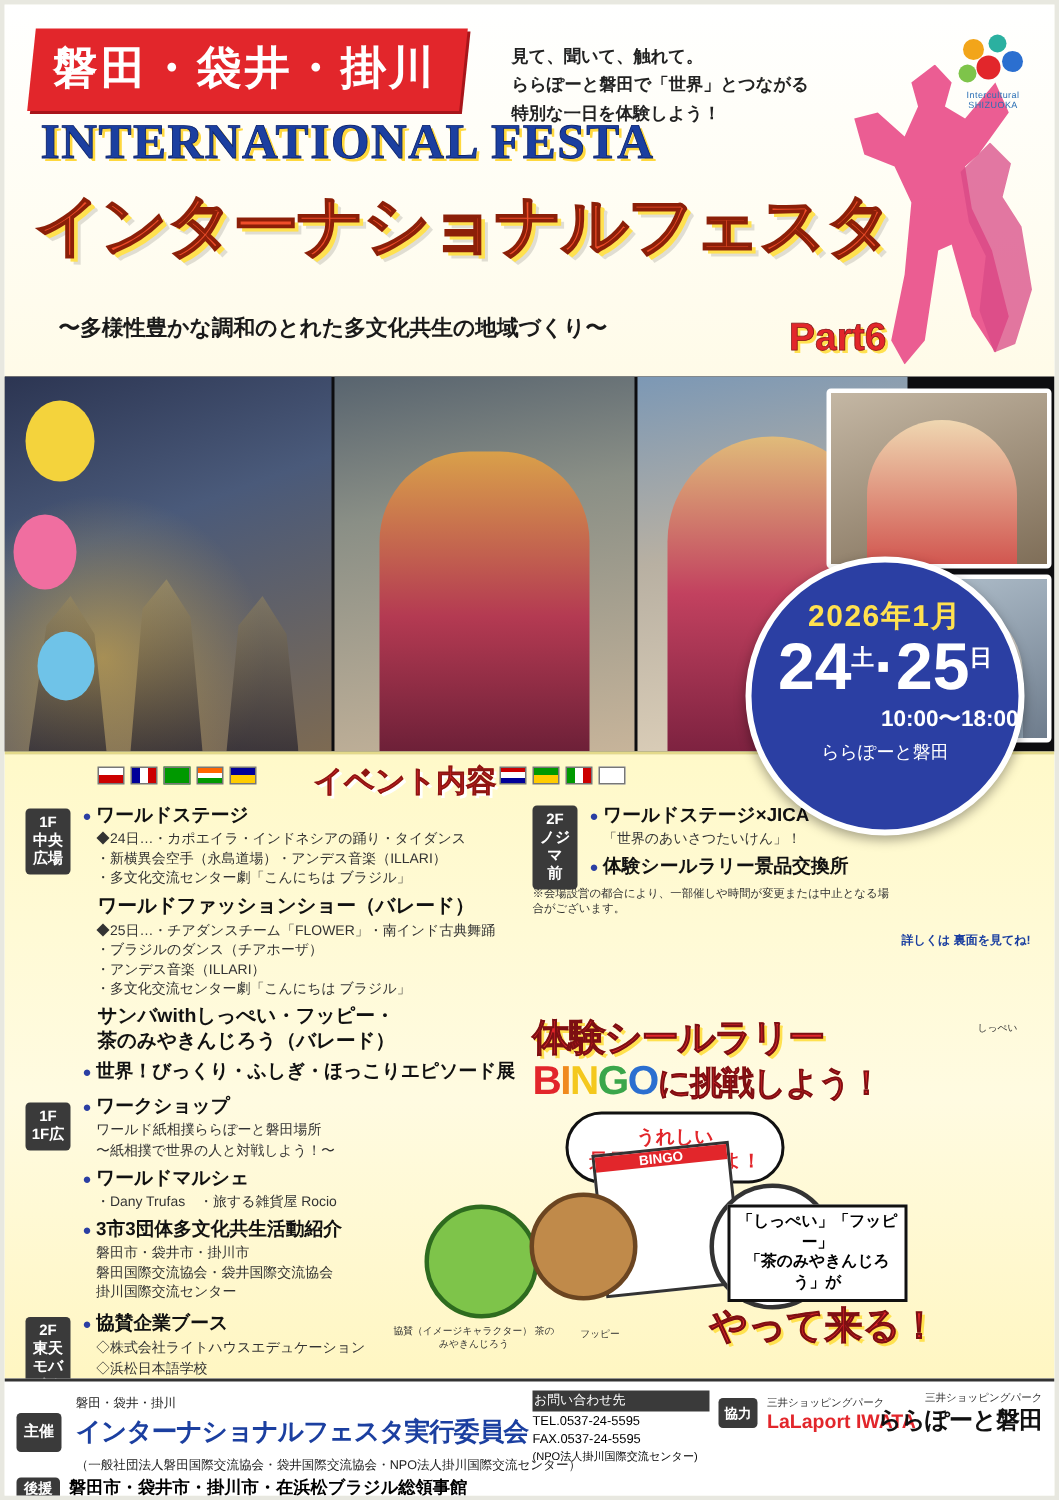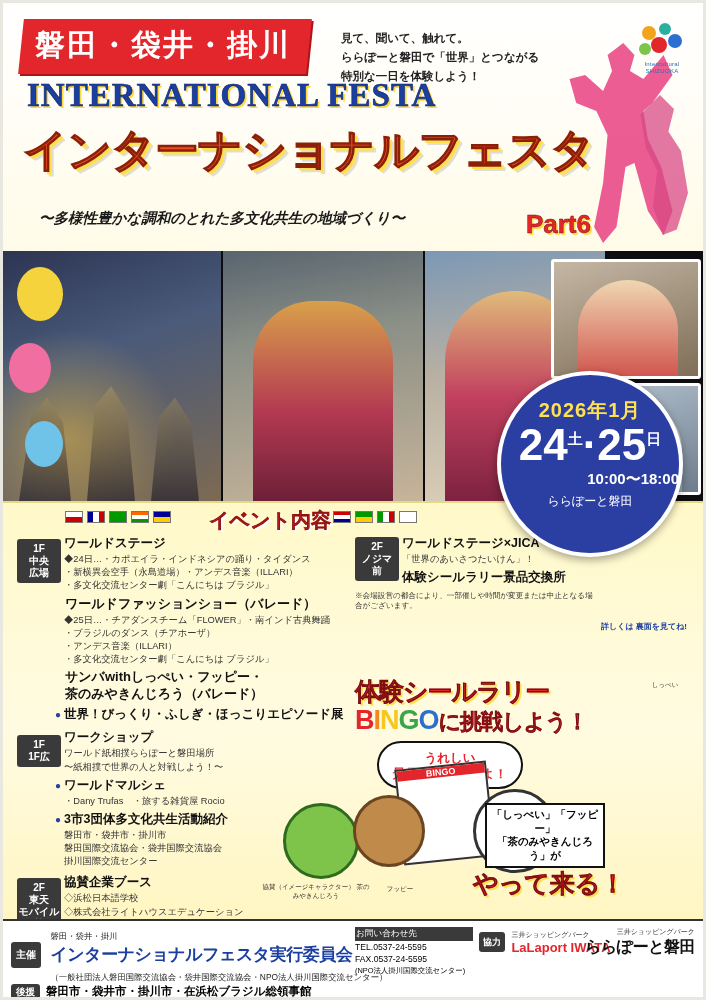--- a/index.html
+++ b/index.html
@@ -71,21 +71,21 @@
   }
   .title-jp {
     position: absolute; left: 20px; top: 118px;
     font-size: 44px; font-weight: bold; letter-spacing: -1px;
     color: #f04e2a;
     -webkit-text-stroke: 1.2px #8c1f08;
     text-shadow: 3px 3px 0 #ffe14f, 5px 5px 0 rgba(0,0,0,.12);
   }
   .subtitle-jp {
     position: absolute; left: 36px; top: 206px;
-    font-size: 14.5px; font-weight: bold; color: #1a1a1a; font-style: italic;
+    font-size: 14.5px; font-weight: bold; color: #1a1a1a;
   }
   .subtitle-en {
     position: absolute; left: 38px; top: 226px;
     font-family: "Liberation Serif", serif;
     font-size: 13px; color: #1a6fb0; font-style: italic;
   }
   .part6 {
     position: absolute; right: 112px; top: 206px;
     font-size: 26px; font-weight: bold; color: #e2262b;
     -webkit-text-stroke: .5px #7d0f12;
@@ -164,21 +164,21 @@
     font-size: 20px; font-weight: bold; color: #e2262b;
     -webkit-text-stroke: .4px #8c1512;
     text-shadow: 2px 2px 0 #fff;
   }
   .flags2 { position:absolute; left:330px; top:8px; display:flex; gap:4px; }
 
   .col-left { position:absolute; left:14px; top:32px; width:330px; }
   .col-right { position:absolute; left:352px; top:32px; width:244px; }
 
   .zone-tag {
-    position: absolute; left: 0; width: 44px;
+    position: absolute; left: 0; width: 30px;
     background: #3a3a3a; color: #fff;
     font-size: 10px; font-weight: bold; text-align:center;
     border-radius: 3px; padding: 4px 1px; line-height: 1.2;
   }
   .blk { position: relative; padding-left: 38px; margin-bottom: 5px; }
   .hd { font-size: 12.5px; font-weight: bold; color:#111; margin-bottom:1px;}
   .hd::before { content:"●"; color:#2b3fa3; font-size:10px; margin-right:3px;}
   .sub { font-size: 9.3px; color:#333; line-height:1.42; padding-left: 9px;}
   .sub span { display:block; }
   .hd2 { font-size: 13px; font-weight: bold; color:#111; margin:2px 0 1px 10px;}
@@ -358,22 +358,22 @@
           <span>磐田市・袋井市・掛川市</span>
           <span>磐田国際交流協会・袋井国際交流協会</span>
           <span>掛川国際交流センター</span>
         </div>
       </div>
 
       <div class="blk" style="margin-top:6px">
         <div class="zone-tag" style="top:4px">2F<br>東天<br>モバイル<br>前</div>
         <div class="hd">協賛企業ブース</div>
         <div class="sub">
+          <span>◇株式会社ライトハウスエデュケーション</span>
           <span>◇浜松日本語学校</span>
-          <span>◇株式会社ライトハウスエデュケーション</span>
           <span>◇丸西機械株式会社</span>
         </div>
       </div>
     </div>
 
     <div class="col-right">
       <div class="blk">
         <div class="zone-tag" style="top:2px">2F<br>ノジマ<br>前</div>
         <div class="hd">ワールドステージ×JICA</div>
         <div class="sub">

